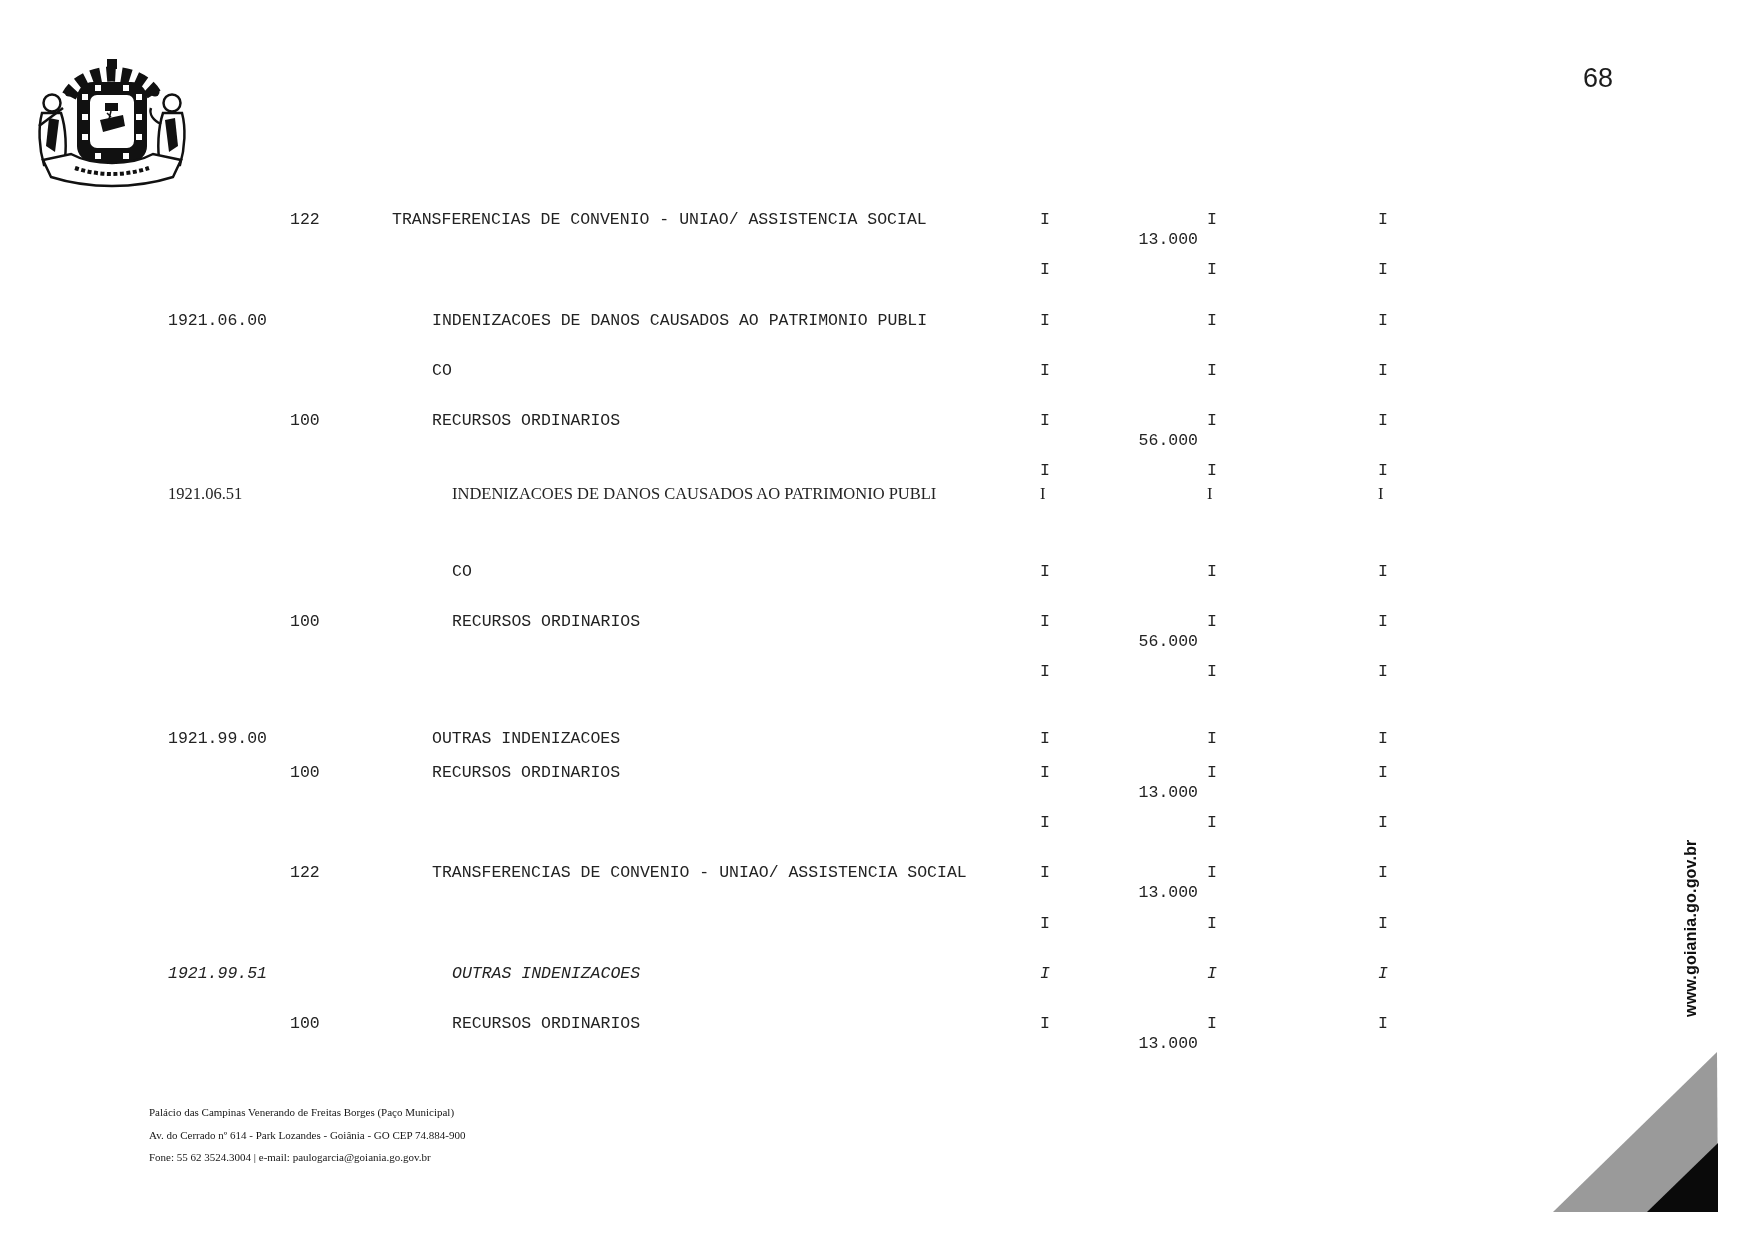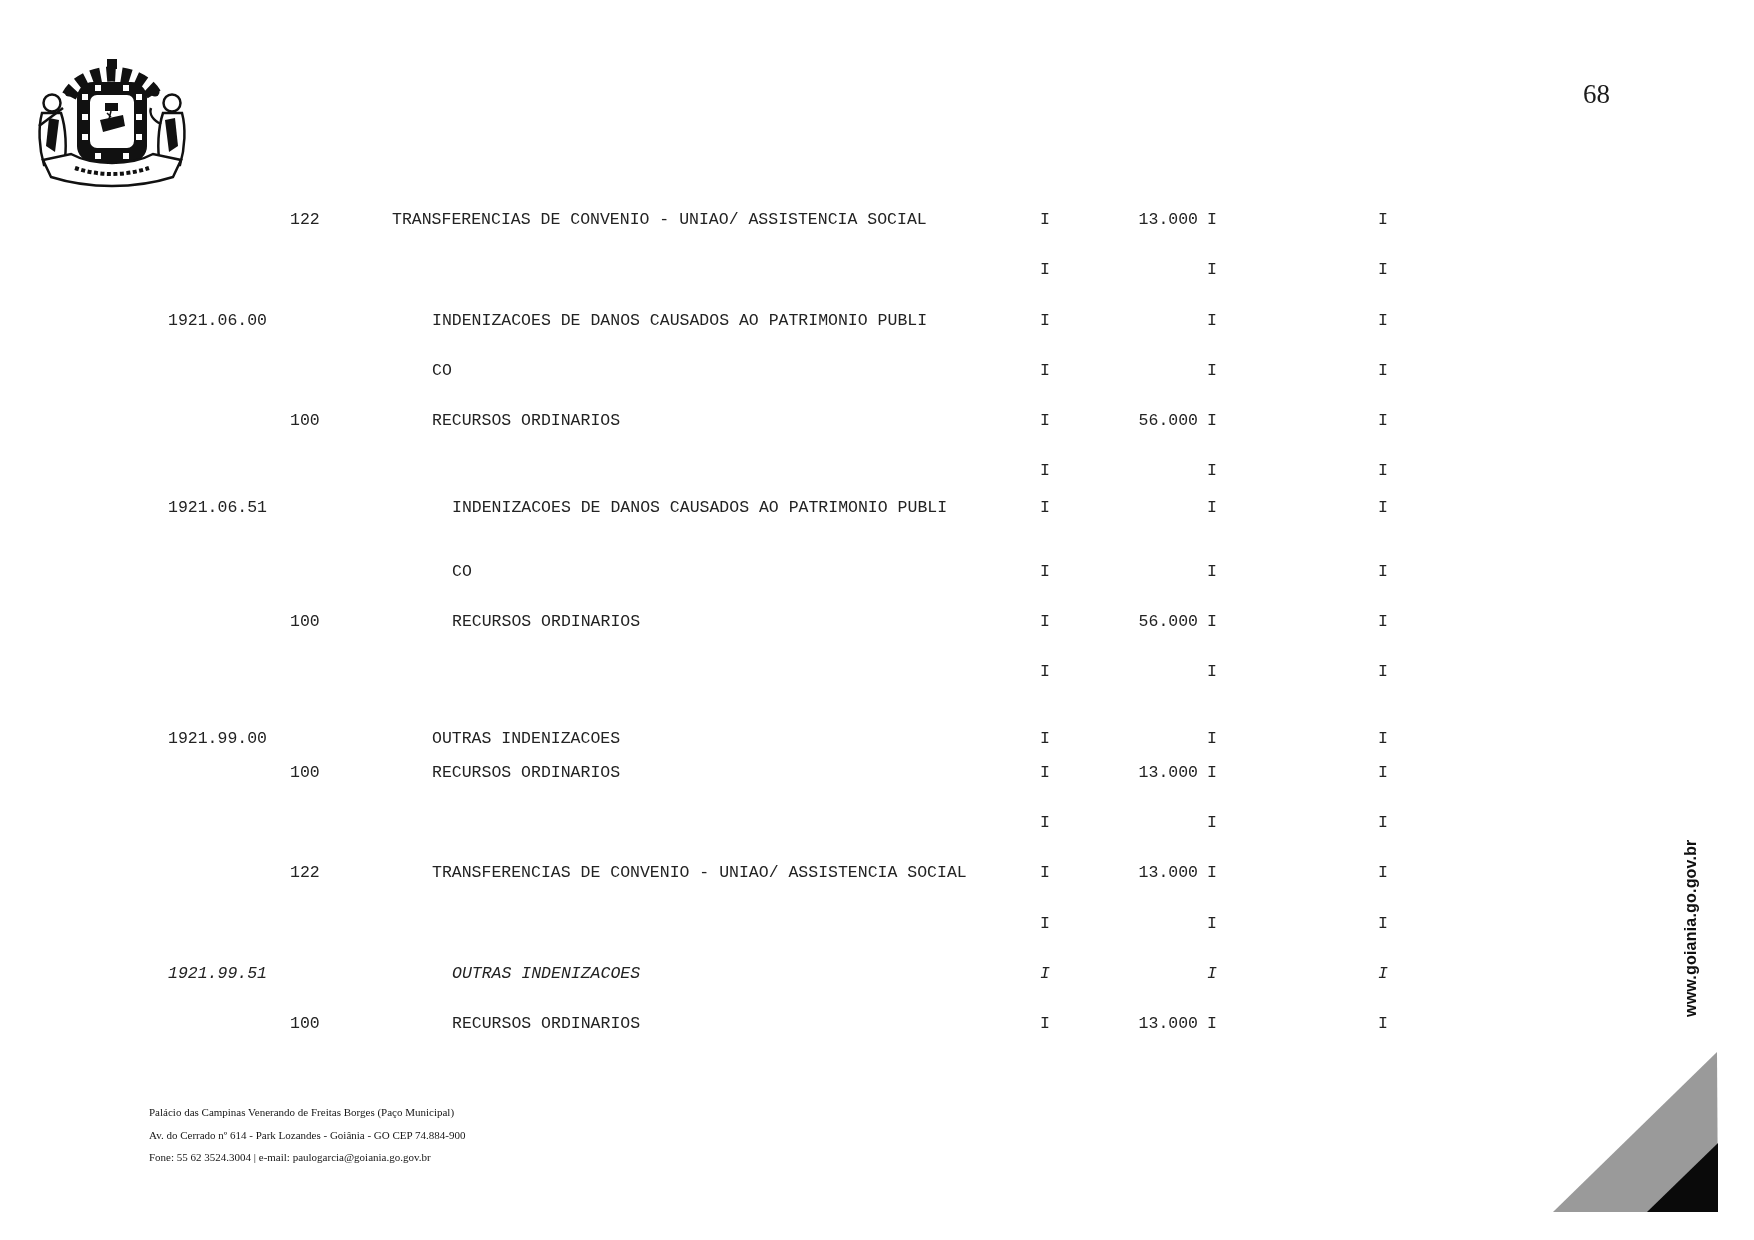--- a/index.html
+++ b/index.html
@@ -10,33 +10,33 @@
   
   .logo-emblem{position:absolute;left:33px;top:56px;width:158px;height:133px;}
   .wordmark{
     position:absolute;left:206px;top:103px;
     font-family:"Liberation Sans",sans-serif;font-weight:bold;
     font-size:27.5px;line-height:26px;letter-spacing:-0.6px;color:#0b0b0b;
     white-space:nowrap;
   }
   .page-number{
     position:absolute;left:1583px;top:63px;
-    font-family:Liberation Serif, serif;font-size:27px;color:#1c1c1c;margin-top:16px;
+    font-family:Liberation Sans, sans-serif;font-size:27px;color:#1c1c1c;
   }
   
   #report{position:absolute;left:0;top:0;width:1610px;height:1100px;}
   .row{position:absolute;left:0;width:1754px;height:22px;
        font-family:"Liberation Mono",monospace;font-size:16.5px;line-height:20px;
        color:#232323;}
   .row span{position:absolute;white-space:pre;top:0;}
   .c-code{left:168px;}
   .c-sub{left:290px;}
   .c-desc{left:392px;}
   .c-sep1{left:1040px;}
-  .c-val{left:998px;width:200px;text-align:right;}
+  .c-val{left:998px;width:200px;text-align:right;margin-top:20px;}
   .c-sep2{left:1207px;}
   .c-sep3{left:1378px;}
   
   .site-vertical{
     position:absolute;left:1682px;top:1017px;width:181px;height:19px;
     transform:rotate(-90deg);transform-origin:0 0;
     font-family:"Liberation Sans",sans-serif;font-weight:bold;font-size:16px;
     letter-spacing:0.2px;color:#101010;white-space:nowrap;
   }
   
@@ -126,21 +126,21 @@
         <span class="c-sep1">I</span>
         <span class="c-val">56.000</span>
         <span class="c-sep2">I</span>
         <span class="c-sep3">I</span>
       </div>
       <div class="row" style="top: 461.25px;">
         <span class="c-sep1">I</span>
         <span class="c-sep2">I</span>
         <span class="c-sep3">I</span>
       </div>
-      <div class="row" style="top: 498px;">
+      <div class="row" style="top: 484px; font-family: Liberation Serif, serif;">
         <span class="c-code">1921.06.51</span>
         <span class="c-desc" style="left: 452px;">INDENIZACOES DE DANOS CAUSADOS AO PATRIMONIO PUBLI</span>
         <span class="c-sep1">I</span>
         <span class="c-sep2">I</span>
         <span class="c-sep3">I</span>
       </div>
       <div class="row" style="top: 561.75px;">
         <span class="c-desc" style="left: 452px;">CO</span>
         <span class="c-sep1">I</span>
         <span class="c-sep2">I</span>

